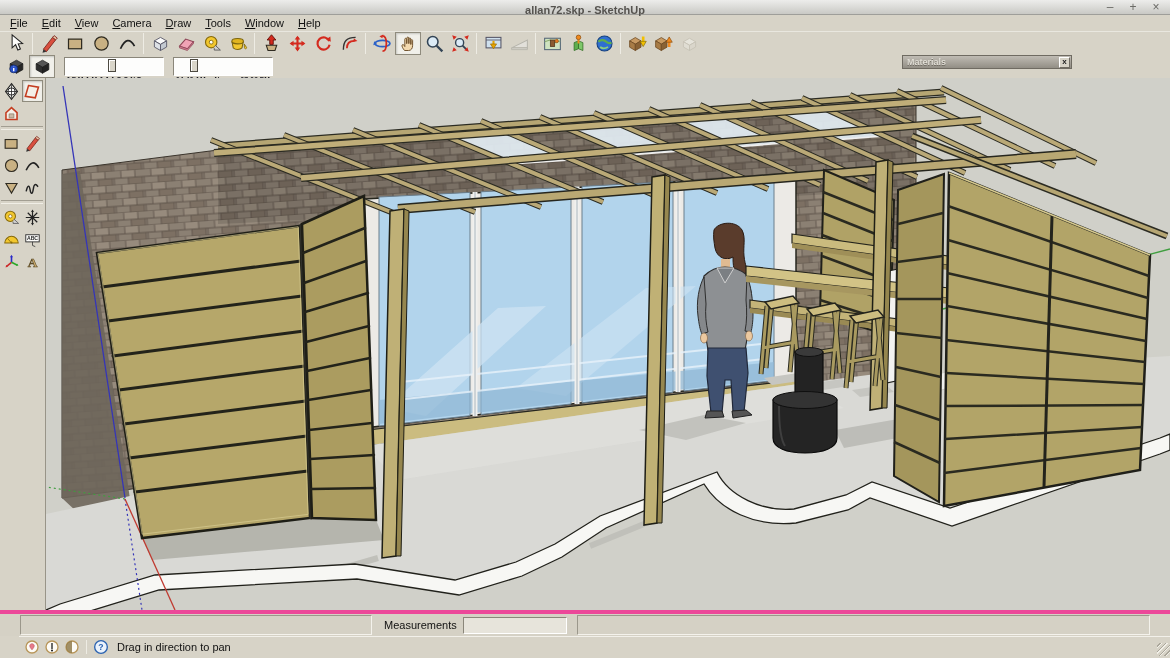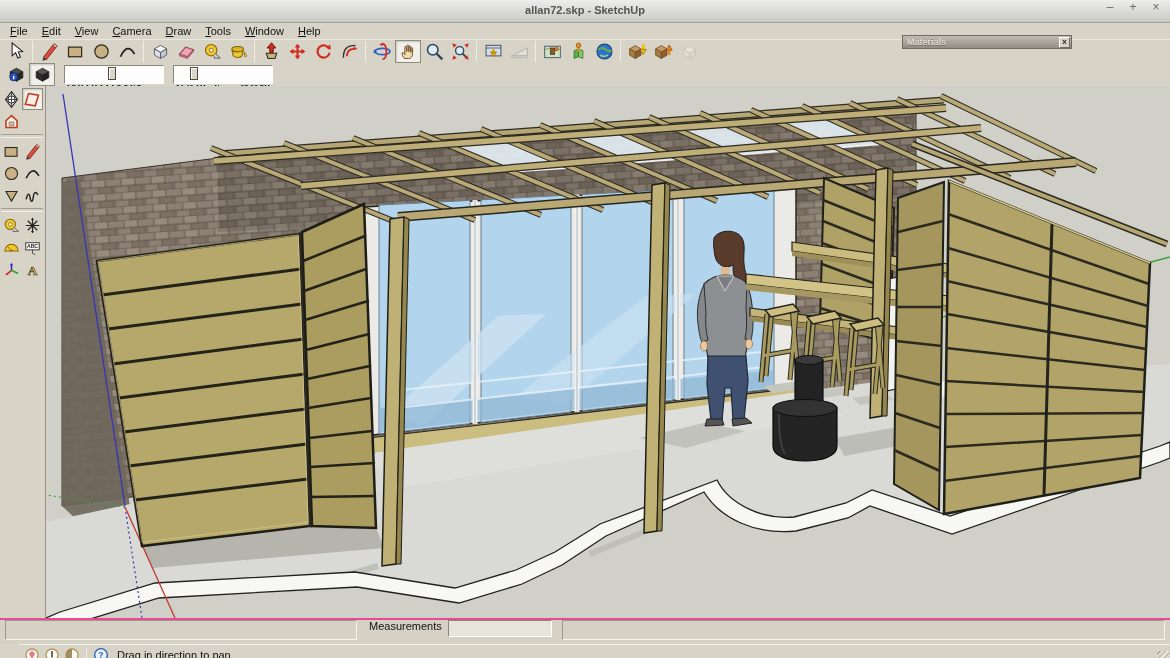--- a/index.html
+++ b/index.html
@@ -1,19 +1,19 @@
 <!DOCTYPE html>
 <html><head>
 <meta charset="utf-8">
 <style>
   html,body{margin:0;padding:0;}
   body{width:1170px;height:658px;overflow:hidden;font-family:"Liberation Sans",sans-serif;background:#d7d3c7;position:relative;-webkit-font-smoothing:antialiased;}
   *{box-sizing:border-box;}
   
-  .titlebar{height:23px;background:linear-gradient(#ededeb,#c9c9c5);border-bottom:1px solid #9e9e9a;position:relative;text-align:center;}
+  .titlebar{height:15px;background:linear-gradient(#ededeb,#c9c9c5);border-bottom:1px solid #9e9e9a;position:relative;text-align:center;}
   .titlebar .title{font-size:11px;font-weight:bold;color:#55534f;line-height:16px;}
   .winbtns{position:absolute;right:8px;top:0;display:flex;gap:11px;}
   .winbtn{font-size:12px;line-height:15px;color:#6b6b67;width:12px;text-align:center;cursor:default;}
   
   .menubar{height:16px;background:#d7d3c7;display:flex;align-items:center;padding-left:3px;}
   .mi{font-size:11px;color:#111;padding:1px 7px;line-height:14px;}
   .mi u{text-decoration:underline;}
   
   .tb1{height:24px;display:flex;align-items:center;padding-left:3px;background:#d7d3c7;border-top:1px solid #e9e7df;}
   .tb2{height:23px;display:flex;align-items:center;padding-left:3px;background:#d7d3c7;}
@@ -26,34 +26,34 @@
   .ic2{width:19px;height:19px;display:block;}
   
   .slider{position:relative;width:100px;height:19px;background:#fdfdfc;border:1px solid;border-color:#8a867a #ffffff #ffffff #8a867a;margin-left:9px;}
   .track{height:8px;margin:1px 2px 0 2px;}
   .track.date{background:linear-gradient(90deg,#ffffff 0%,#ffe27a 12%,#ffb340 26%,#ff5a1e 40%,#ff3010 52%,#ff7a5e 68%,#ffd2c4 84%,#ffffff 100%);}
   .track.time{background:linear-gradient(90deg,#ffffff 0%,#e8f1f8 12%,#b8d4ea 34%,#6d9cc6 55%,#2d5a94 76%,#13305e 90%,#0a1c3c 100%);}
   .slabels{display:flex;justify-content:space-between;font-size:6.8px;line-height:8px;padding:0 2px;color:#15151f;font-weight:bold;white-space:nowrap;}
   .mlabels{font-size:6.8px;line-height:8px;padding:0 1px;color:#15151f;font-weight:bold;white-space:nowrap;display:block;text-align:justify;}
   .thumb{position:absolute;top:1px;width:8px;height:13px;background:#d9d5c9;border:1px solid #4d4a42;box-shadow:inset 1px 1px 0 #fff;}
   
-  .matpanel{position:absolute;left:902px;top:35px;width:170px;height:14px;background:linear-gradient(#c0bcb4,#928e85);border:1px solid #6f6b62;display:flex;align-items:center;z-index:5;gap:46px;}
+  .matpanel{position:absolute;left:902px;top:55px;width:170px;height:14px;background:linear-gradient(#c0bcb4,#928e85);border:1px solid #6f6b62;display:flex;align-items:center;z-index:5;gap:46px;}
   .matpanel .t{flex:1;font-size:9px;font-weight:bold;color:#e0ddd5;padding-left:4px;text-shadow:0 1px 0 #6f6b62;line-height:12px;}
   .matclose{width:11px;height:11px;margin-right:1px;background:#d7d3c7;border:1px solid;border-color:#fff #6f6b62 #6f6b62 #fff;font-size:8px;line-height:8px;text-align:center;color:#222;font-weight:bold;}
   
   .main{display:flex;height:532px;}
   .palette{width:46px;background:#d7d3c7;border-right:1px solid #989488;padding:2px 1px 0 1px;display:flex;flex-wrap:wrap;align-content:flex-start;}
   .pbtn{width:21px;height:22px;display:inline-flex;align-items:center;justify-content:center;border:1px solid transparent;}
   .pbtn.on{background:#f1f0ea;border-color:#8f8b7d;box-shadow:inset 1px 1px 2px rgba(0,0,0,.18);}
   .pdiv{width:42px;height:4px;border-top:1px solid #a29e92;border-bottom:1px solid #f0eee6;margin:2px 0;}
   .pic{width:19px;height:19px;display:block;}
   .viewport{flex:1;position:relative;box-shadow:inset 1px 1px 0 #8a867a;background:#d0d0c9;}
   .viewport svg.scene{position:absolute;left:0;top:0;width:100%;height:100%;}
   
-  .statusbar{height:26px;background:#d5d1c5;display:flex;padding:0 5px;border-top:2px solid #ec4899;}
+  .statusbar{height:26px;background:#d5d1c5;display:flex;align-items:center;padding:0 20px;border-top:4px solid #ec4899;}
   .sb-panel{height:20px;border:1px solid;border-color:#9b978b #f4f2ec #f4f2ec #9b978b;}
   .sb-left{width:352px;margin-right:10px;}
   .sb-label{font-size:11px;color:#111;margin:0 6px 0 2px;}
   .sb-input{width:104px;height:17px;border:1px solid;border-color:#8a867a #fff #fff #8a867a;background:#e7e4db;font-size:11px;padding:0 3px;font-family:"Liberation Sans",sans-serif;}
   .sb-right{flex:1;margin-left:10px;}
   
   .bottombar{height:20px;background:#d7d3c7;border-top:1px solid #f2f0ea;display:flex;align-items:center;padding:0 5px;position:relative;margin-left:19px;}
   .bicon{width:16px;height:16px;margin-right:4px;display:inline-flex;}
   .bicon svg{width:16px;height:16px;}
   .bsep{width:1px;height:14px;background:#a8a498;border-right:1px solid #eeece4;margin:0 6px 0 2px;}

